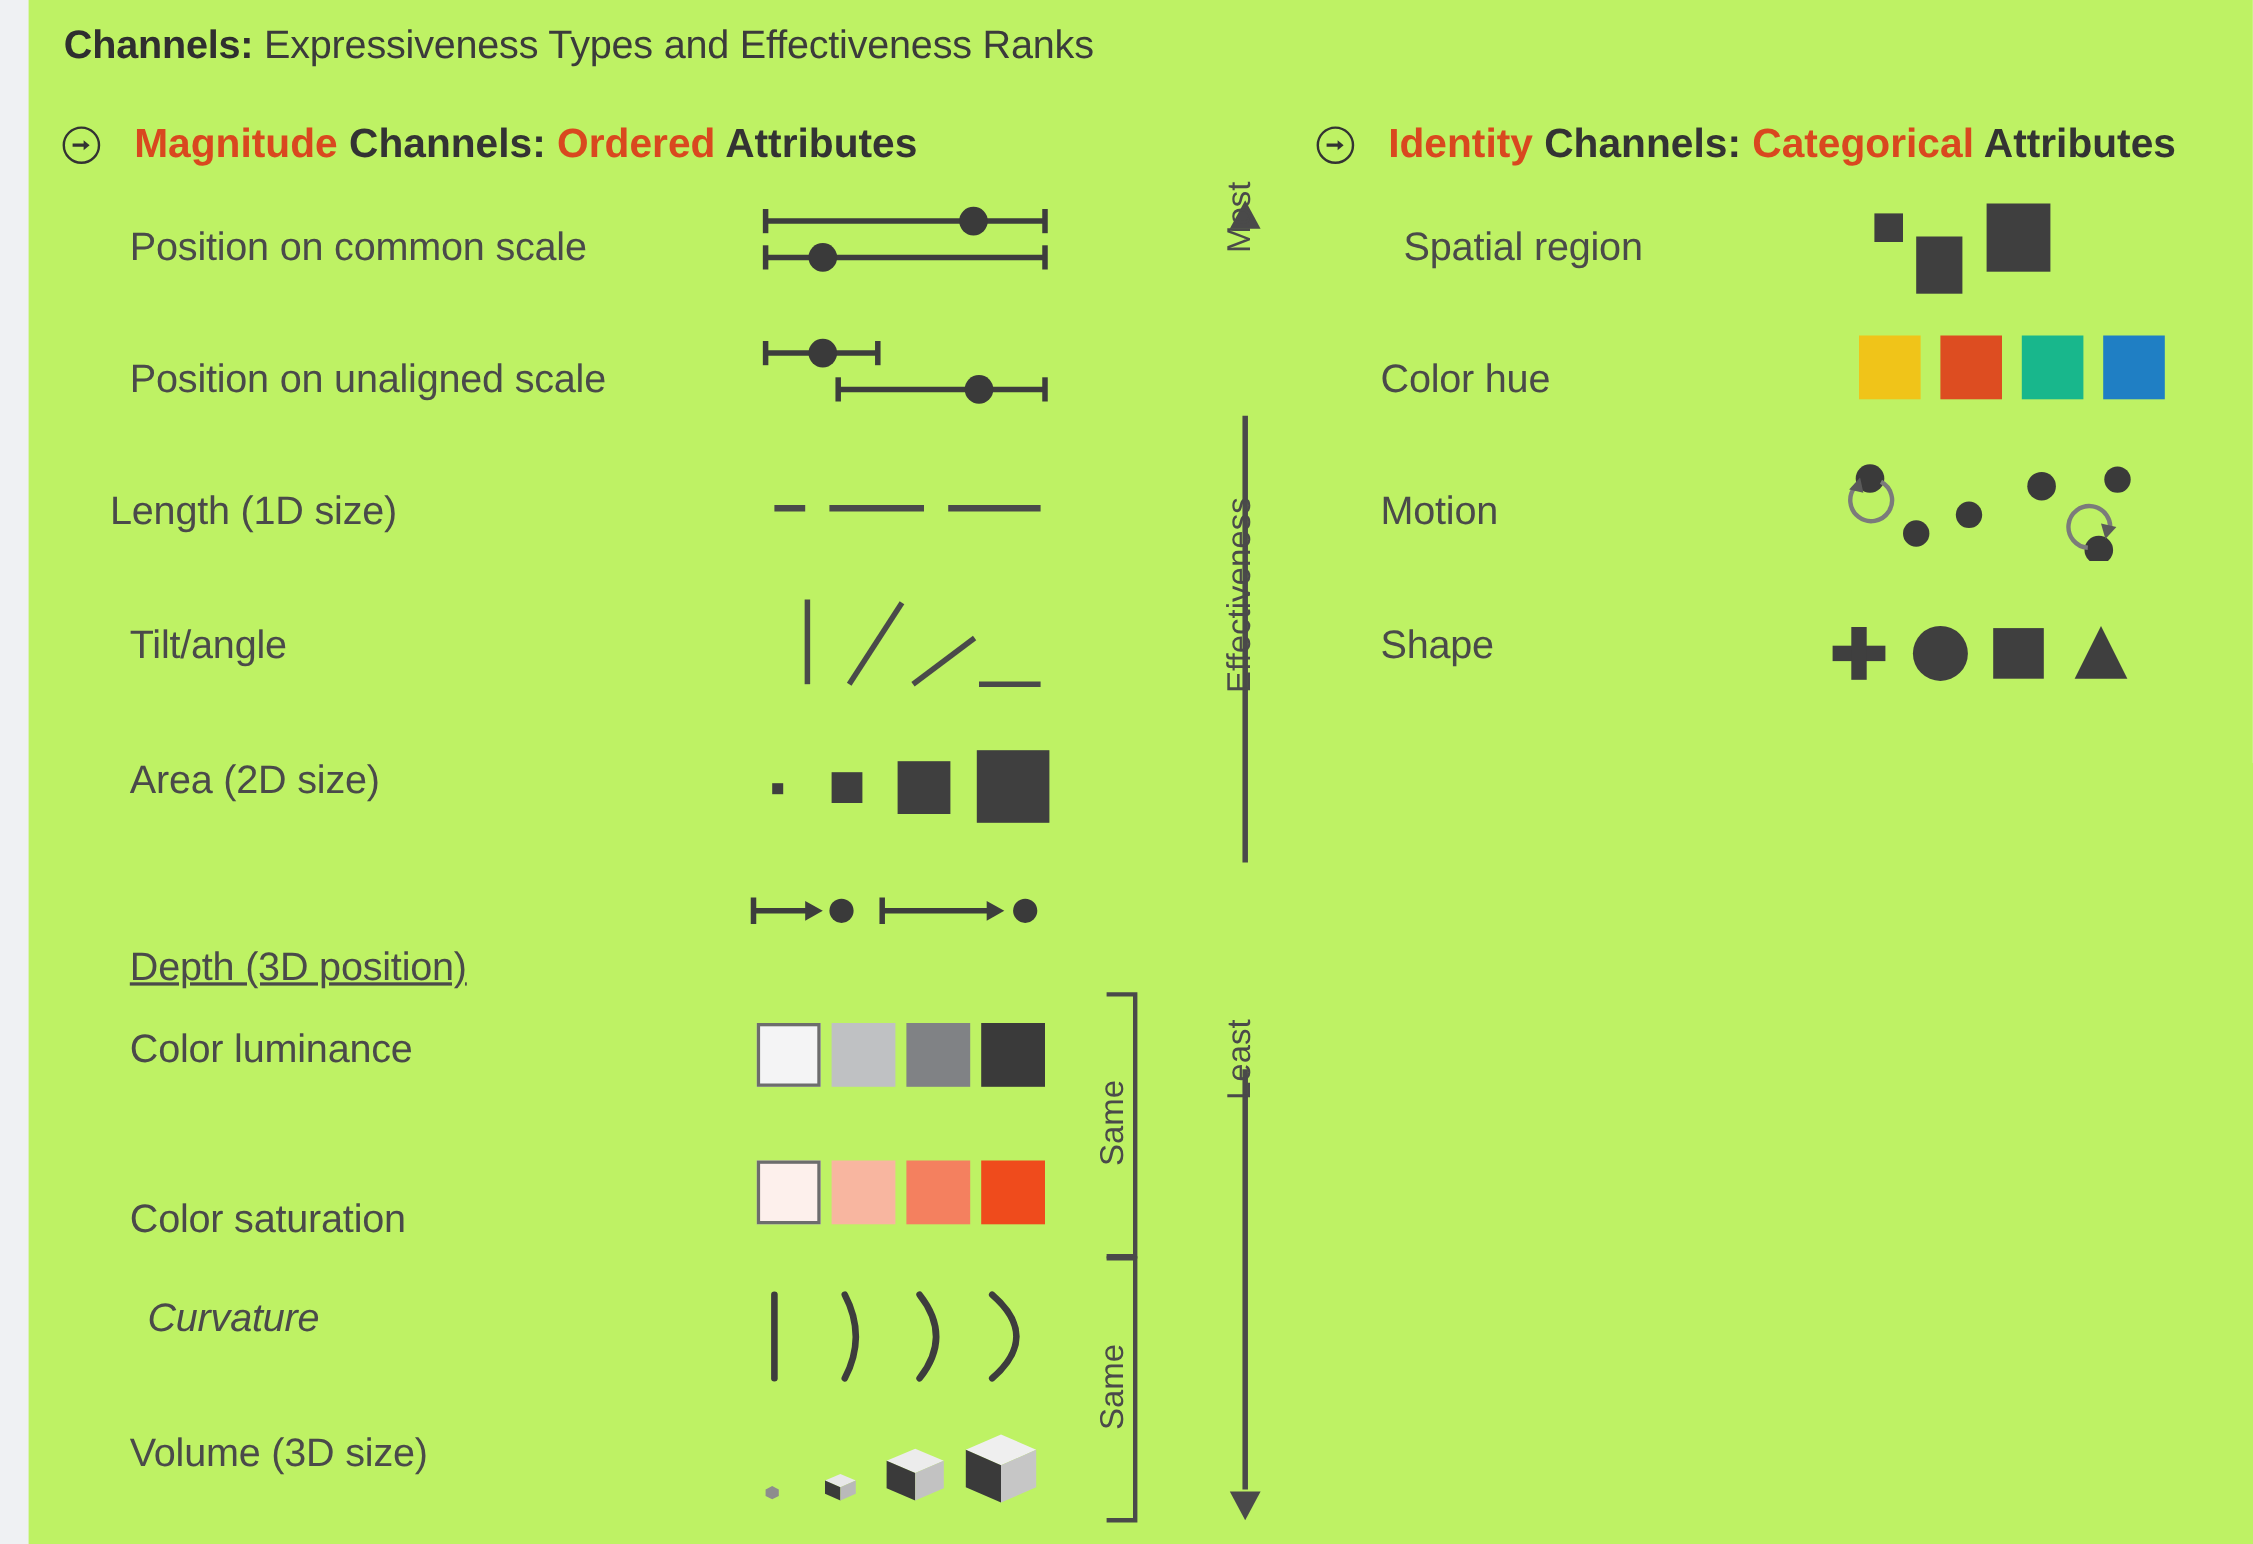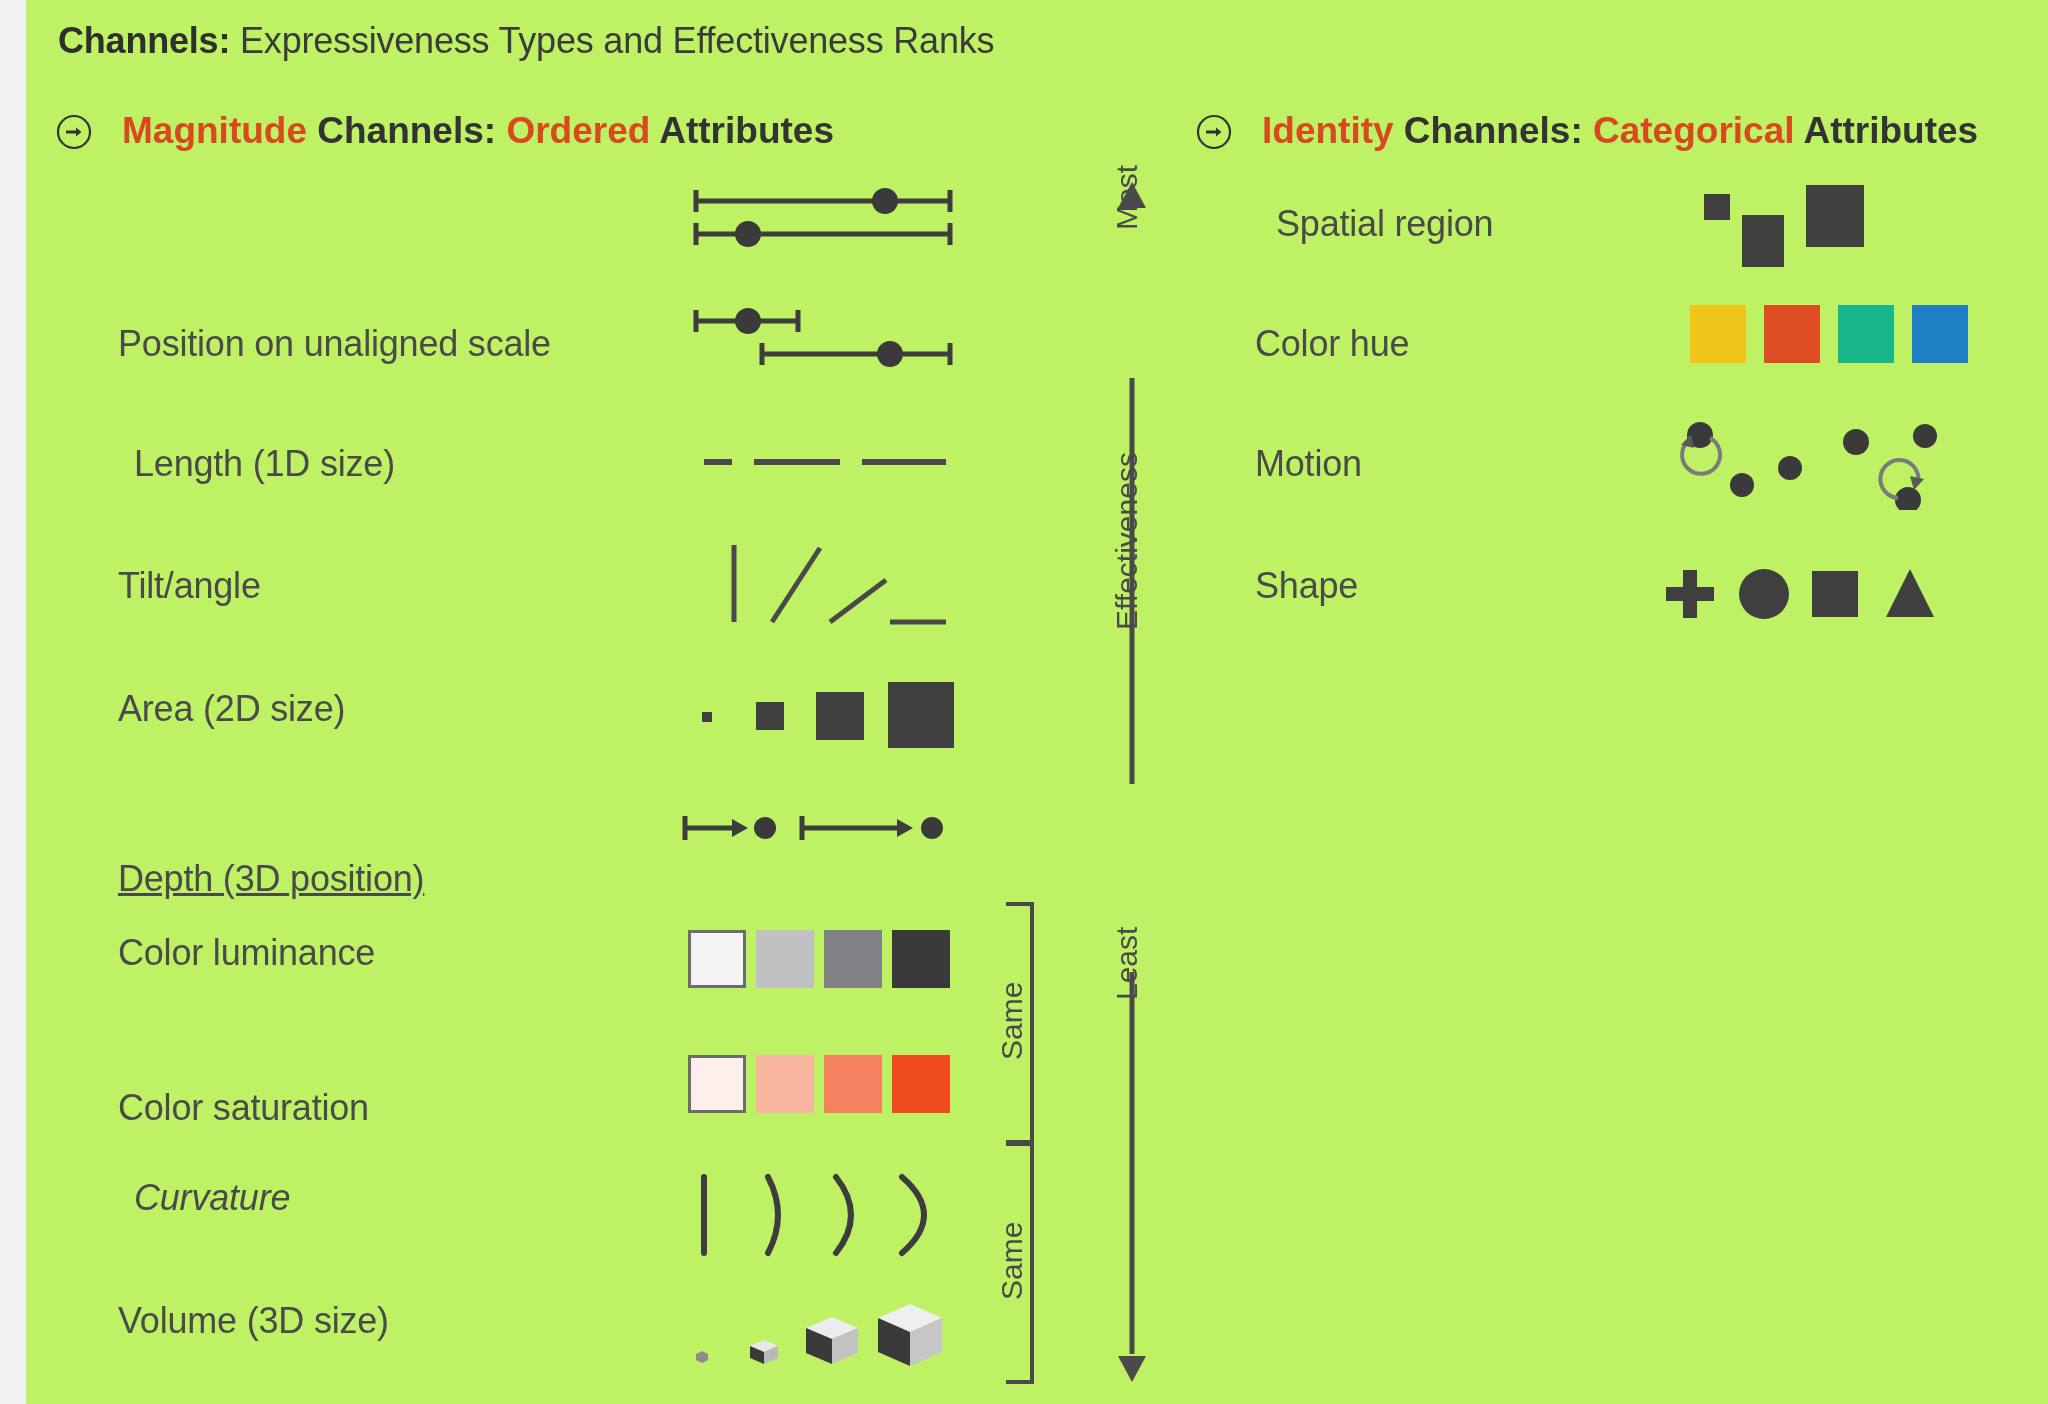--- a/index.html
+++ b/index.html
@@ -110,22 +110,23 @@
 
   <svg class="bullet-icon" style="left:1196px; top:114px;" viewBox="0 0 36 36">
     <circle cx="18" cy="18" r="16" fill="none" stroke="#333" stroke-width="2.2"></circle>
     <path d="M10 18 H23" stroke="#333" stroke-width="3" fill="none"></path>
     <path d="M20 13.5 L25.5 18 L20 22.5 Z" fill="#333"></path>
   </svg>
   <div class="sec-header" style="left:1262px; top:110px;">
     <span class="accent">Identity</span><span> Channels: </span><span class="accent">Categorical</span><span> Attributes</span>
   </div>
 
+  <div class="row-label" style="left:118px; top:203px;">Position on common scale</div>
   <div class="row-label" style="left:118px; top:323px;">Position on unaligned scale</div>
-  <div class="row-label" style="left:134px; top:443px;">Length (1D size)</div>
+  <div class="row-label" style="left:100px; top:443px;">Length (1D size)</div>
   <div class="row-label" style="left:118px; top:565px;">Tilt/angle</div>
   <div class="row-label" style="left:118px; top:688px;">Area (2D size)</div>
   <div class="row-label" style="left:118px; top:858px;text-decoration:underline;">Depth (3D position)</div>
   <div class="row-label" style="left:118px; top:932px;">Color luminance</div>
   <div class="row-label" style="left:118px; top:1087px;">Color saturation</div>
   <div class="row-label" style="left:134px; top:1177px;font-style:italic;">Curvature</div>
   <div class="row-label" style="left:118px; top:1300px;">Volume (3D size)</div>
 
   <svg class="glyph" style="left:690px; top:180px;" width="270" height="70" viewBox="0 0 270 70">
     <g stroke="#3d3d3d" stroke-width="5" fill="none">

